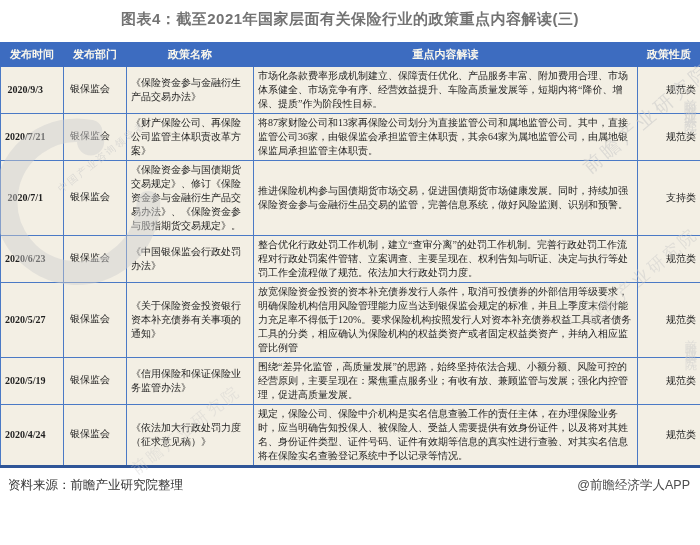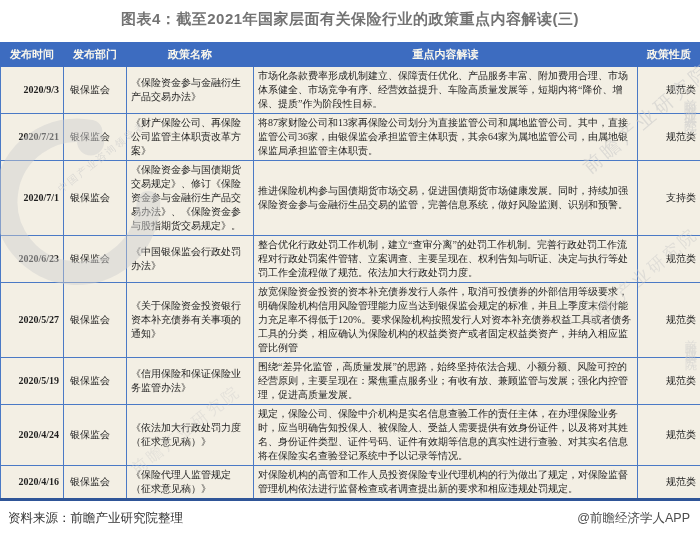--- a/index.html
+++ b/index.html
@@ -39,22 +39,22 @@
     background: #f3efe4;
     border: 1px solid #4a79c5;
     font-size: 10px;
     line-height: 14px;
     color: #1f1f1f;
     vertical-align: middle;
     padding: 2px 4px;
     word-break: break-all;
   }
   .policy-table tr:last-child td { border-bottom: 3px solid #2f5597; }
-  td.c-date  { text-align: right; font-weight: bold; padding-right: 4px; white-space: nowrap; }
-  td.c-dept  { text-align: left; padding-left: 6px; }
+  td.c-date  { text-align: right; font-weight: bold; padding-right: 20px; white-space: nowrap; }
+  td.c-dept  { text-align: left; padding-left: 6px; font-family: Liberation Mono, monospace; }
   td.c-name  { text-align: left; }
   td.c-content { text-align: left; margin-left: 45px; }
   td.c-nature { text-align: right; padding-left: 5px; }
   .footer-bar {
     margin-top: 9px;
     display: flex;
     justify-content: space-between;
     align-items: center;
     padding: 0 10px 0 8px;
     font-family: "Liberation Sans", "DejaVu Sans", sans-serif;
@@ -143,27 +143,20 @@
       <td class="c-content">围绕“差异化监管，高质量发展”的思路，始终坚持依法合规、小额分额、风险可控的经营原则，主要呈现在：聚焦重点服务业；有收有放、兼顾监管与发展；强化内控管理，促进高质量发展。</td>
       <td class="c-nature">规范类</td>
     </tr>
     <tr>
       <td class="c-date">2020/4/24</td>
       <td class="c-dept">银保监会</td>
       <td class="c-name">《依法加大行政处罚力度（征求意见稿）》</td>
       <td class="c-content">规定，保险公司、保险中介机构是实名信息查验工作的责任主体，在办理保险业务时，应当明确告知投保人、被保险人、受益人需要提供有效身份证件，以及将对其姓名、身份证件类型、证件号码、证件有效期等信息的真实性进行查验、对其实名信息将在保险实名查验登记系统中予以记录等情况。</td>
       <td class="c-nature">规范类</td>
     </tr>
-    <tr>
-      <td class="c-date">2020/4/16</td>
-      <td class="c-dept">银保监会</td>
-      <td class="c-name">《保险代理人监管规定（征求意见稿）》</td>
-      <td class="c-content">对保险机构的高管和工作人员投资保险专业代理机构的行为做出了规定，对保险监督管理机构依法进行监督检查或者调查提出新的要求和相应违规处罚规定。</td>
-      <td class="c-nature">规范类</td>
-    </tr>
   </tbody>
 </table>
 
 <div class="footer-bar">
   <span class="footer-source">资料来源：前瞻产业研究院整理</span>
   <span class="footer-credit">@前瞻经济学人APP</span>
 </div>
 
 <div class="wm wm-diag-1">前瞻产业研究院</div>
 <div class="wm wm-diag-2">前瞻产业研究院</div>

